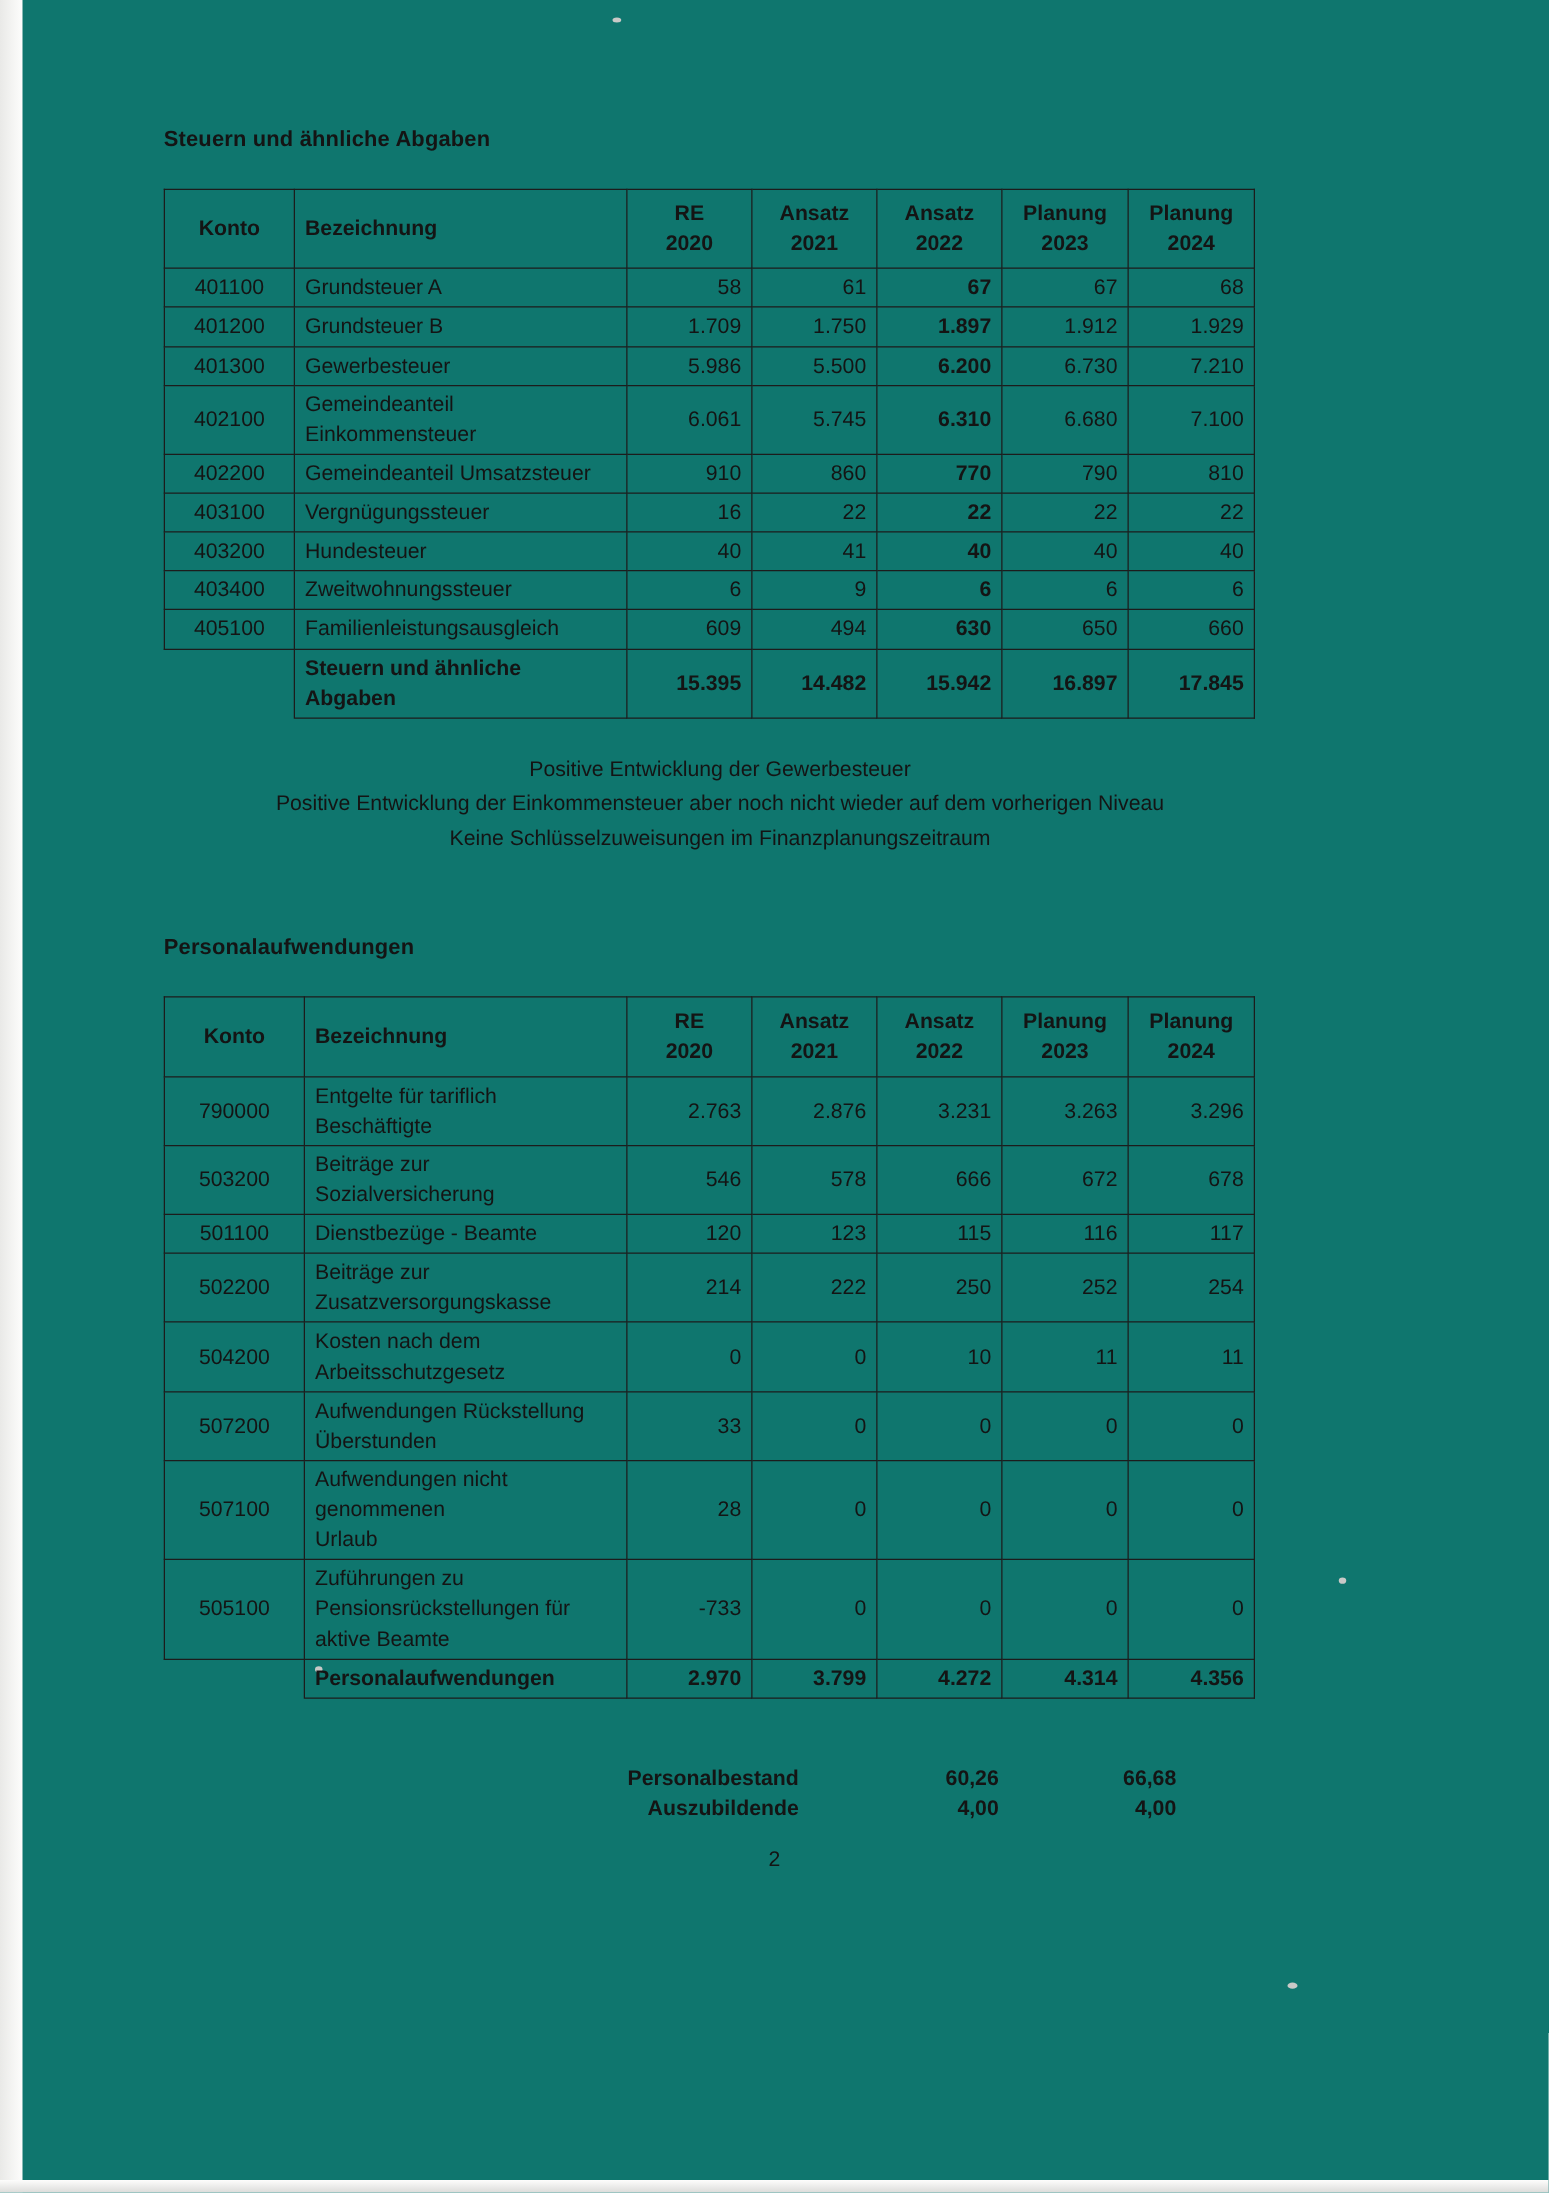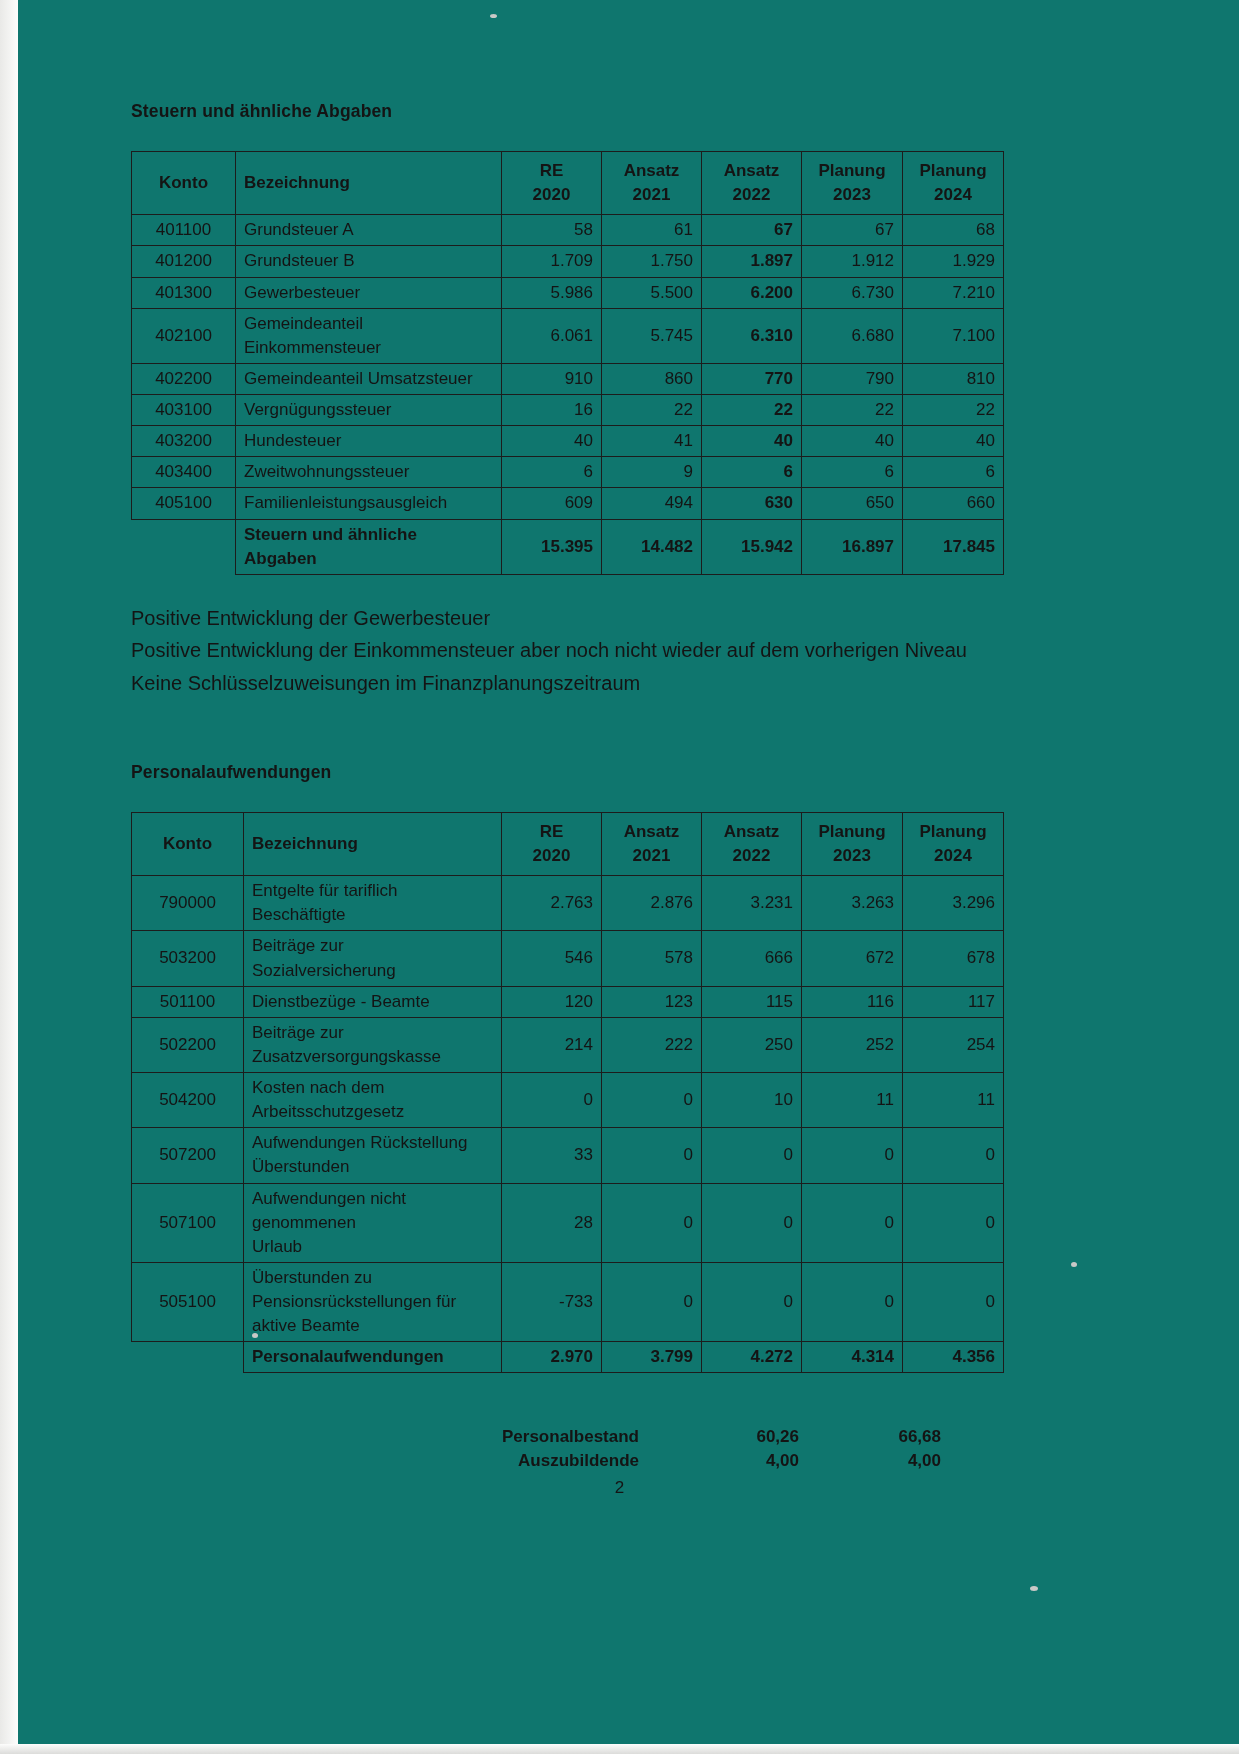--- a/index.html
+++ b/index.html
@@ -104,22 +104,23 @@
   }
   tr.total td.c-bez {
     font-weight: bold;
     margin-top: 12px;
   }
 
   .two-line { display: block; }
 
   
   .notes {
-    font-size: 20px;
+    font-size: 17px;
     line-height: 1.62;
+    text-align: center;
   }
   .notes div { white-space: nowrap; }
 
   
   .footfig {
     margin-left: 258px;
     font-size: 17px;
     font-weight: bold;
   }
   .footfig table {
@@ -442,21 +443,21 @@
           </td>
           <td class="c-num">28</td>
           <td class="c-num">0</td>
           <td class="c-num">0</td>
           <td class="c-num">0</td>
           <td class="c-num">0</td>
         </tr>
         <tr>
           <td class="c-konto">505100</td>
           <td class="c-bez">
-            <span class="two-line">Überstunden zu</span>
+            <span class="two-line">Zuführungen zu</span>
             <span class="two-line">Pensionsrückstellungen für</span>
             <span class="two-line">aktive Beamte</span>
           </td>
           <td class="c-num">-733</td>
           <td class="c-num">0</td>
           <td class="c-num">0</td>
           <td class="c-num">0</td>
           <td class="c-num">0</td>
         </tr>
         <tr class="total">

